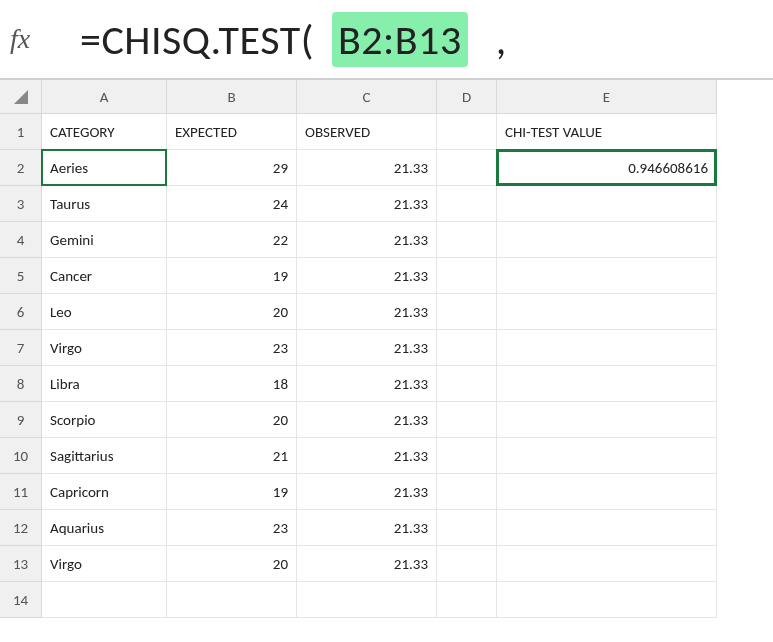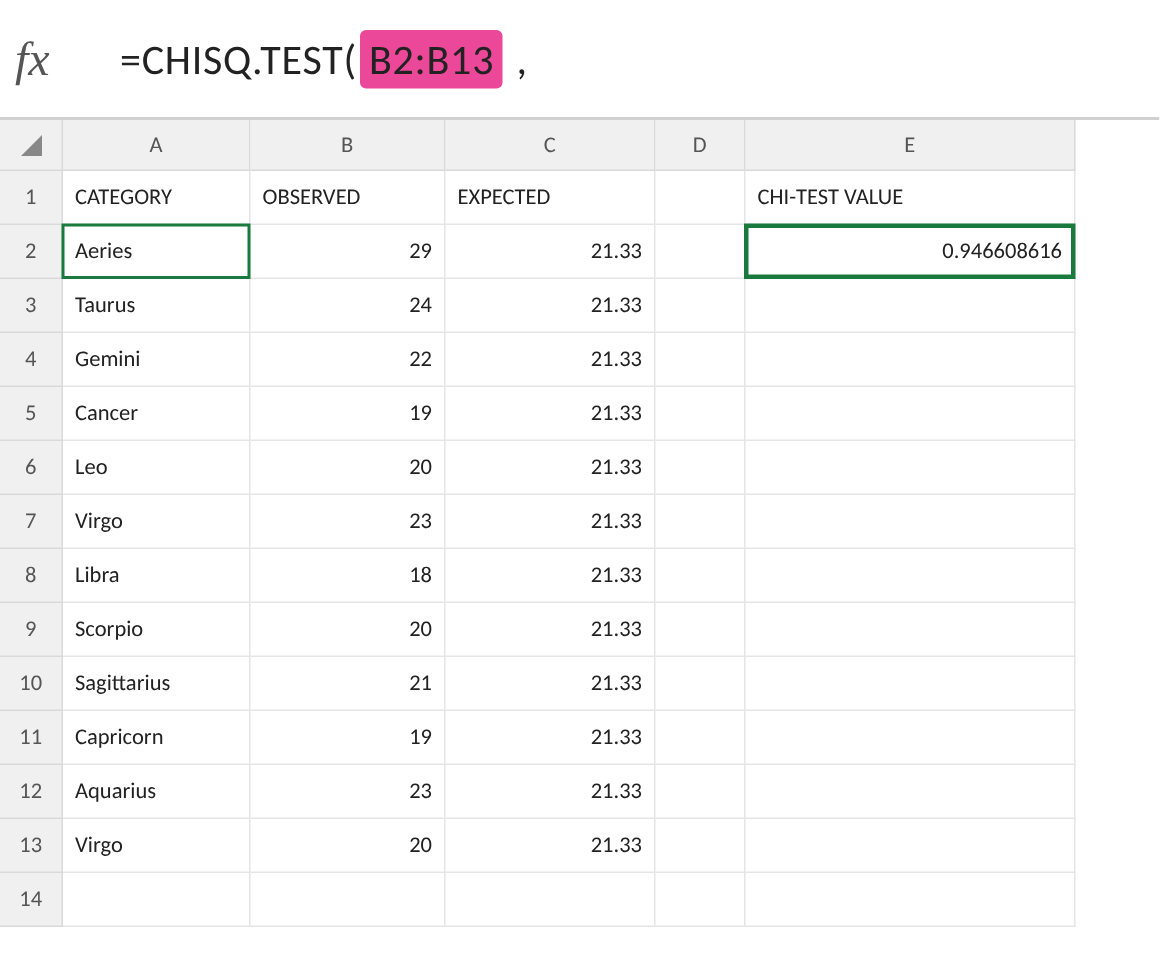--- a/index.html
+++ b/index.html
@@ -17,35 +17,35 @@
   .formula-bar {
     display: flex;
     align-items: center;
     height: 80px;
     border-bottom: 2px solid #d0d0d0;
     padding-left: 10px;
   }
   .fx-label {
     font-family: Georgia, 'Times New Roman', serif;
     font-style: italic;
-    font-size: 32px;
+    font-size: 28px;
     color: #555;
     width: 70px;
   }
   .formula-content {
-    font-size: 28px;
+    font-size: 42px;
     font-weight: 400;
     display: flex;
     align-items: center;
-    gap: 2px;
+    gap: 18px;
     letter-spacing: 0.5px;
   }
   .formula-part { white-space: pre; }
   .formula-hl {
-    background: #ec4899;
+    background: #86efac;
     border-radius: 4px;
     padding: 2px 6px;
   }
   .sheet {
     display: grid;
     grid-template-columns: 42px 125px 130px 140px 60px 220px;
   }
   .hdr {
     background: #f0f0f0;
     border-right: 1px solid #d9d9d9;
@@ -127,22 +127,22 @@
       </svg>
   </div>
   <div class="hdr">A</div>
   <div class="hdr">B</div>
   <div class="hdr">C</div>
   <div class="hdr">D</div>
   <div class="hdr">E</div>
 
   <div class="rowhdr">1</div>
   <div class="cell header-row">CATEGORY</div>
+  <div class="cell header-row">EXPECTED</div>
   <div class="cell header-row">OBSERVED</div>
-  <div class="cell header-row">EXPECTED</div>
   <div class="cell header-row"></div>
   <div class="cell header-row">CHI-TEST VALUE</div>
 
   <div class="rowhdr">2</div>
   <div class="cell active-cell">Aeries</div>
   <div class="cell right">29</div>
   <div class="cell right">21.33</div>
   <div class="cell"></div>
   <div class="cell right result-cell">0.946608616</div>
 

